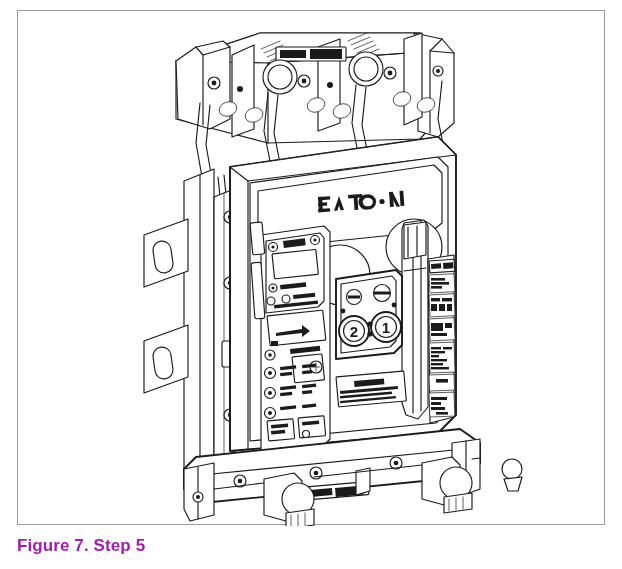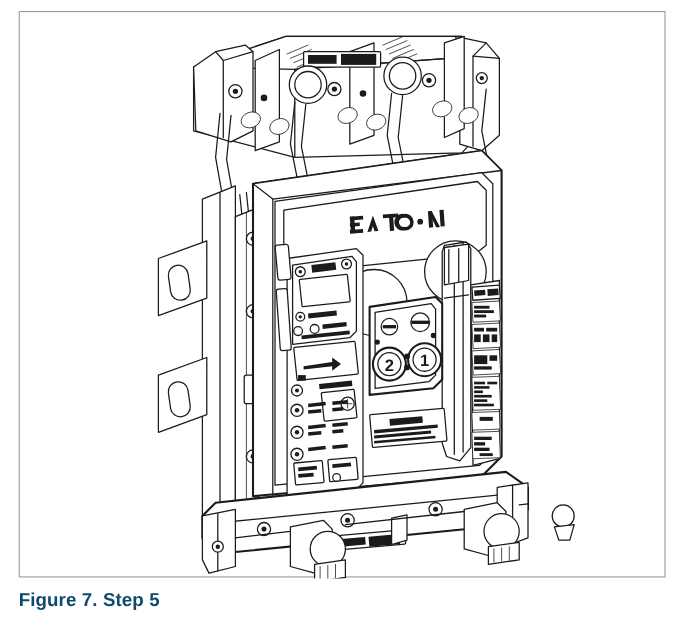--- a/index.html
+++ b/index.html
@@ -3,21 +3,21 @@
 <meta charset="utf-8">
 <style>
   html,body{margin:0;padding:0;background:#ffffff;}
   body{width:622px;height:569px;font-family:"Liberation Sans",sans-serif;position:relative;overflow:hidden;}
 
   .figure-frame{position:absolute;left:17px;top:10px;width:588px;height:515px;border:1px solid #9b9b9b;background:#ffffff;box-sizing:border-box;}
 
   .art-wrap{position:absolute;left:0;top:0;width:588px;height:515px;}
   .art-wrap svg{display:block;width:100%;height:100%;}
 
-  .caption{position:absolute;left:17px;top:536px;font-size:17px;font-weight:bold;color:#0c4a6e;letter-spacing:0.1px;white-space:nowrap;}
+  .caption{position:absolute;left:17px;top:536px;font-size:17px;font-weight:bold;color:#a21caf;letter-spacing:0.1px;white-space:nowrap;}
 
   .ln{fill:none;stroke:#1b1b1b;stroke-width:1.15;stroke-linejoin:round;stroke-linecap:round;}
   .ln-f{fill:none;stroke:#1b1b1b;stroke-width:0.7;stroke-linejoin:round;stroke-linecap:round;}
   .fw{fill:#ffffff;stroke:#1b1b1b;stroke-width:1.15;stroke-linejoin:round;}
   .fw-th{fill:#ffffff;stroke:#1b1b1b;stroke-width:1.9;stroke-linejoin:round;}
   .fw-f{fill:#ffffff;stroke:#1b1b1b;stroke-width:0.7;stroke-linejoin:round;}
   .fk{fill:#1b1b1b;}
   .micro{fill:#1b1b1b;}
   .lbl-txt{font-family:"Liberation Sans",sans-serif;font-weight:bold;fill:#1b1b1b;}
 </style>

